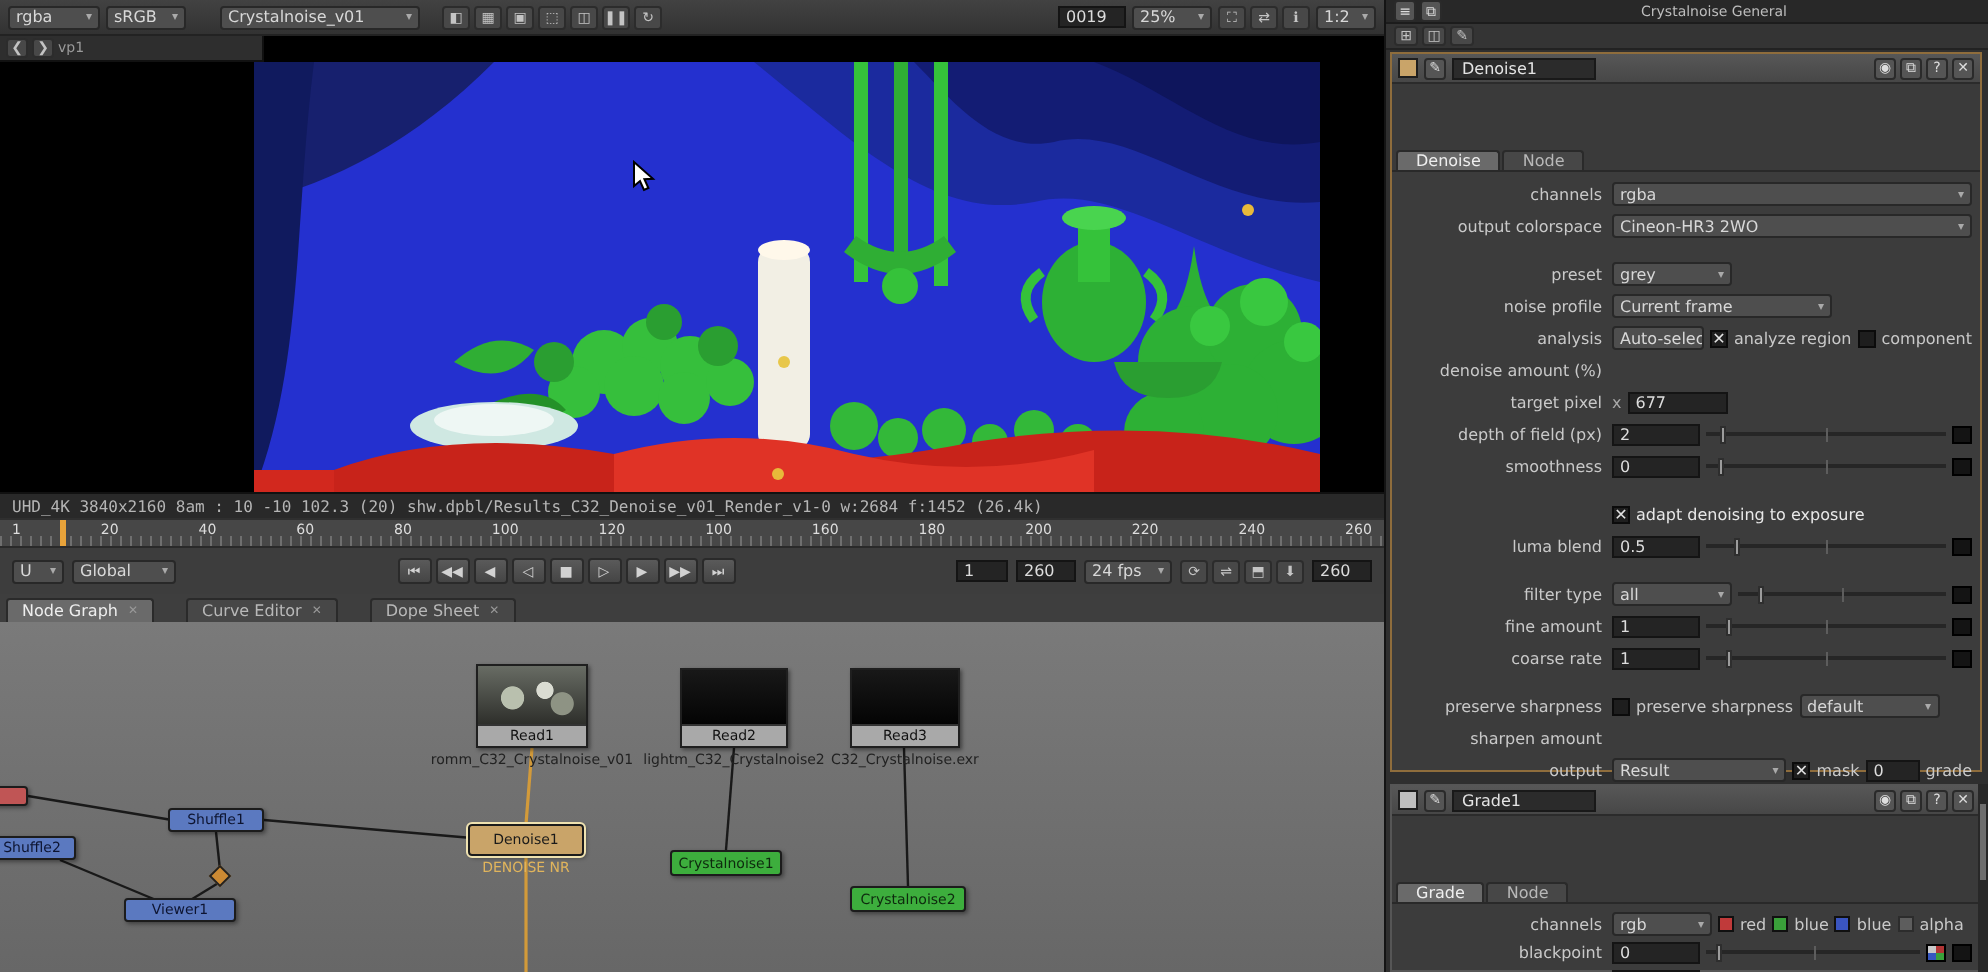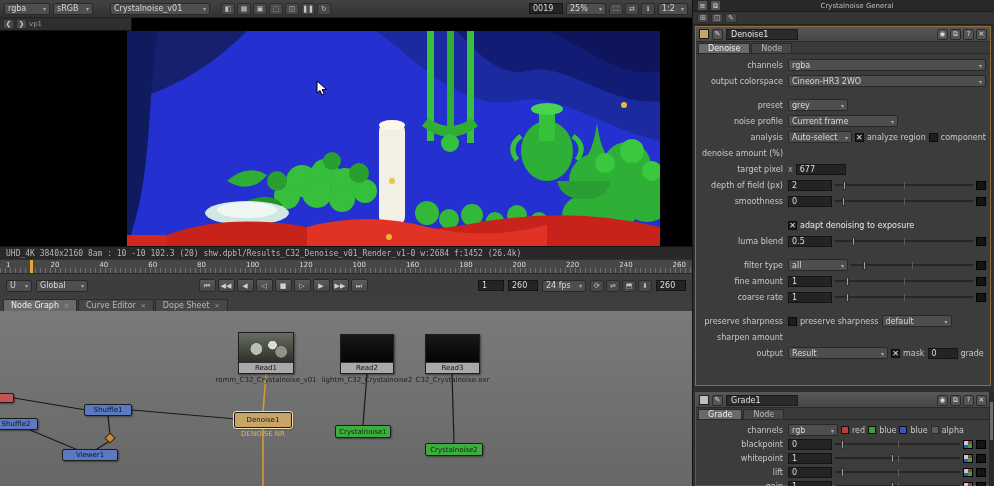--- a/index.html
+++ b/index.html
@@ -48,23 +48,23 @@
 
   .transport{position:absolute;top:273px;left:0;width:692px;height:24px;background:#3d3d3d;
              border-top:1px solid #2a2a2a;display:flex;align-items:center;gap:4px;padding:0 6px;}
   .tcenter{margin:0 auto;display:flex;gap:2px;}
   .tbtn{min-width:17px;height:13px;background:linear-gradient(#5a5a5a,#454545);border:1px solid #2a2a2a;
         border-radius:2px;color:#d2d2d2;font-size:7px;display:inline-flex;align-items:center;justify-content:center;
         padding:0 2px;flex:none;}
 
   
   #nodegraph-pane{position:absolute;left:0;top:297px;width:692px;height:189px;background:#6f6f6f;}
-  .ngtabs{height:14px;background:#3e3e3e;display:flex;align-items:flex-end;gap:1px;padding:0 3px;}
+  .ngtabs{height:14px;background:#3e3e3e;display:flex;align-items:flex-end;gap:16px;padding:0 3px;}
   .tab{background:#474747;color:#b8b8b8;font-size:8px;padding:1px 7px;border:1px solid #2a2a2a;border-bottom:none;
-       border-radius:2px 2px 0 0;display:flex;gap:5px;align-items:center;white-space:nowrap;}
+       border-radius:2px 2px 0 0;display:flex;gap:5px;align-items:center;white-space:nowrap;margin-top:32px;}
   .tab-active{background:#6a6a6a;color:#eee;}
   .tabx{font-size:6px;color:#999;}
   .ngcanvas{position:absolute;top:14px;left:0;width:692px;height:175px;
             background:linear-gradient(#7a7a7a,#676767);overflow:hidden;}
   #wires{position:absolute;left:0;top:0;}
   .node{position:absolute;overflow:hidden;}
   .node-read{background:#777;border:1px solid #1f1f1f;box-shadow:1px 1px 2px rgba(0,0,0,.45);}
   .thumb{width:100%;height:calc(100% - 11px);}
   .thumb-photo{background:
       radial-gradient(circle at 32% 55%, #b9c0ae 0 14%, rgba(0,0,0,0) 15%),
@@ -97,21 +97,21 @@
   .phead{height:15px;background:linear-gradient(#575757,#474747);display:flex;align-items:center;gap:3px;
          padding:0 3px;border-bottom:1px solid #2b2b2b;}
   .pswatch{width:10px;height:10px;border:1px solid #1e1e1e;flex:none;}
   .pname{background:#2b2b2b;border:1px solid #191919;color:#e4e4e4;font-size:8px;height:11px;line-height:10px;
          padding:0 4px;min-width:72px;}
   .phicons{margin-left:auto;display:flex;gap:2px;}
   .ptabs{display:flex;gap:1px;background:#3a3a3a;border-bottom:1px solid #292929;padding:1px 2px 0;}
   .ptabs .tab{font-size:8px;padding:0 9px;}
 
   .pbody{padding-top:3px;}
-  .prow{display:flex;align-items:center;height:16px;padding-right:4px;}
+  .prow{display:flex;align-items:center;height:16px;padding-right:4px;margin-left:18px;}
   #panel2 .prow{height:14px;}
   .row-gap{height:8px;}
   .plabel{width:92px;flex:none;text-align:right;padding-right:5px;font-size:8px;color:#c9c9c9;
           white-space:nowrap;overflow:hidden;}
   .pw{flex:1;display:flex;align-items:center;gap:3px;min-width:0;}
   .pslider{flex:1;min-width:18px;height:9px;position:relative;
            background:linear-gradient(#262626,#262626) center/100% 2px no-repeat;}
   .stick{position:absolute;left:50%;top:1px;width:1px;height:7px;background:#5d5d5d;}
   .smark{position:absolute;top:0;width:3px;height:9px;background:#9c9c9c;border:1px solid #2e2e2e;}
   .pcheck{width:9px;height:9px;background:#1e1e1e;border:1px solid #0b0b0b;color:#e2e2e2;font-size:8px;

